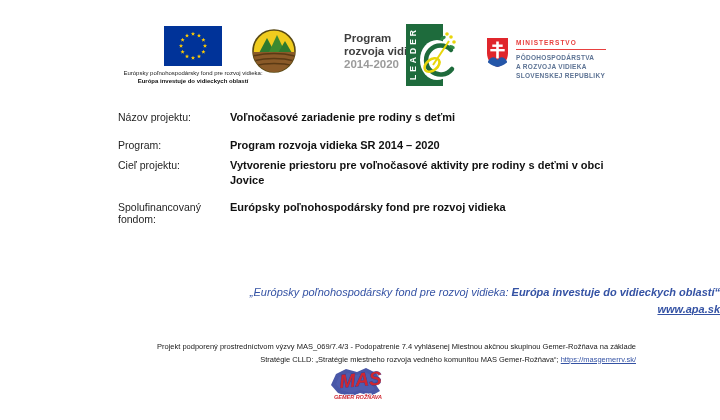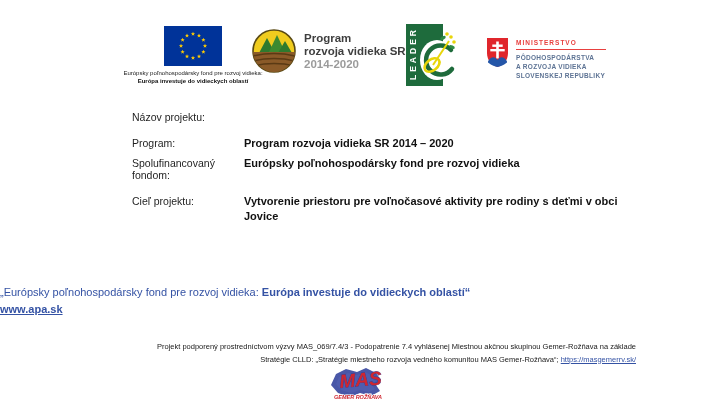--- a/index.html
+++ b/index.html
@@ -5,42 +5,42 @@
   html,body{margin:0;padding:0;background:#ffffff;}
   .page{position:relative;width:720px;height:420px;background:#ffffff;overflow:hidden;
         font-family:"Liberation Sans",sans-serif;color:#1a1a1a;}
 
   
   .eu-block{position:absolute;left:104px;top:26px;width:178px;text-align:center;}
   .eu-flag{display:block;margin:0 auto;}
   .eu-cap1{font-size:6px;color:#222;margin-top:3px;line-height:8px;}
   .eu-cap2{font-size:6px;font-weight:bold;color:#111;line-height:8px;}
 
-  .prv-block{position:absolute;left:251px;top:28px;display:flex;align-items:center;}
+  .prv-block{position:absolute;left:251px;top:28px;display:flex;align-items:center;gap:40px;}
   .prv-text{margin-left:7px;}
   .prv-l1,.prv-l2{font-size:11.5px;font-weight:bold;color:#3f3f3f;line-height:13px;}
   .prv-l3{font-size:11.5px;font-weight:bold;color:#9b9b9b;line-height:13px;}
 
   .leader-block{position:absolute;left:406px;top:24px;}
 
   .min-block{position:absolute;left:486px;top:37px;display:flex;align-items:flex-start;}
   .min-text{margin-left:7px;padding-top:2px;}
   .min-l1{font-size:6.5px;font-weight:bold;letter-spacing:1px;color:#e8403f;line-height:8px;}
   .min-rule{height:1px;background:#e8403f;width:90px;margin:2px 0 3px 0;}
   .min-l{font-size:6.5px;font-weight:bold;letter-spacing:0.3px;color:#5d7394;line-height:9px;}
 
   
-  .details{position:absolute;left:132px;top:110px;width:515px;}
+  .details{position:absolute;left:118px;top:110px;width:515px;}
   .d-row{display:flex;align-items:flex-start;}
   .d-label{width:112px;flex:0 0 112px;font-size:10.5px;color:#1f1f1f;padding-top:1px;}
   .d-value{width:400px;font-size:11px;font-weight:bold;color:#111;line-height:15px;}
   .r1{margin-bottom:13px}.r2{margin-bottom:5px}.r3{margin-bottom:13px}.r4{margin-bottom:12px}
 
   
-  .banner{position:absolute;left:0;right:0;top:286px;text-align:left;color:#3452A4;font-size:11px;}
+  .banner{position:absolute;left:0;right:0;top:286px;text-align:right;color:#3452A4;font-size:11px;font-style:italic;}
   .banner .bold{font-weight:bold;}
   .apa-link{display:inline-block;margin-top:5px;font-weight:bold;text-decoration:underline;
             color:#3452A4;cursor:pointer;}
 
   
   .footer{position:absolute;left:0;right:0;top:341px;text-align:right;
           font-size:7.5px;line-height:12.5px;color:#191919;padding:0 84px;}
   .footer-link{color:#3452A4;text-decoration:underline;cursor:pointer;}
 
   
@@ -130,32 +130,33 @@
       <div class="min-rule"></div>
       <div class="min-l">PÔDOHOSPODÁRSTVA</div>
       <div class="min-l">A ROZVOJA VIDIEKA</div>
       <div class="min-l">SLOVENSKEJ REPUBLIKY</div>
     </div>
   </div>
 
   <div class="details">
     <div class="d-row r1">
       <div class="d-label">Názov projektu:</div>
+      <div class="d-value">Voľnočasové zariadenie pre rodiny s deťmi</div>
     </div>
     <div class="d-row r2">
       <div class="d-label">Program:</div>
       <div class="d-value">Program rozvoja vidieka SR 2014 – 2020</div>
     </div>
+    <div class="d-row r4">
+      <div class="d-label">Cieľ projektu:</div>
+      <div class="d-value">Vytvorenie priestoru pre voľnočasové aktivity pre rodiny s deťmi v obci Jovice</div>
+    </div>
     <div class="d-row r3">
       <div class="d-label">Spolufinancovaný fondom:</div>
       <div class="d-value">Európsky poľnohospodársky fond pre rozvoj vidieka</div>
-    </div>
-    <div class="d-row r4">
-      <div class="d-label">Cieľ projektu:</div>
-      <div class="d-value">Vytvorenie priestoru pre voľnočasové aktivity pre rodiny s deťmi v obci Jovice</div>
     </div>
   </div>
 
   <div class="banner">
     <div><span>„Európsky poľnohospodársky fond pre rozvoj vidieka: </span><span class="bold">Európa investuje do vidieckych oblastí“</span></div>
     <span class="apa-link">www.apa.sk</span>
   </div>
 
   <div class="footer">
     <div>Projekt podporený prostredníctvom výzvy MAS_069/7.4/3 - Podopatrenie 7.4 vyhlásenej Miestnou akčnou skupinou Gemer-Rožňava na základe</div>

